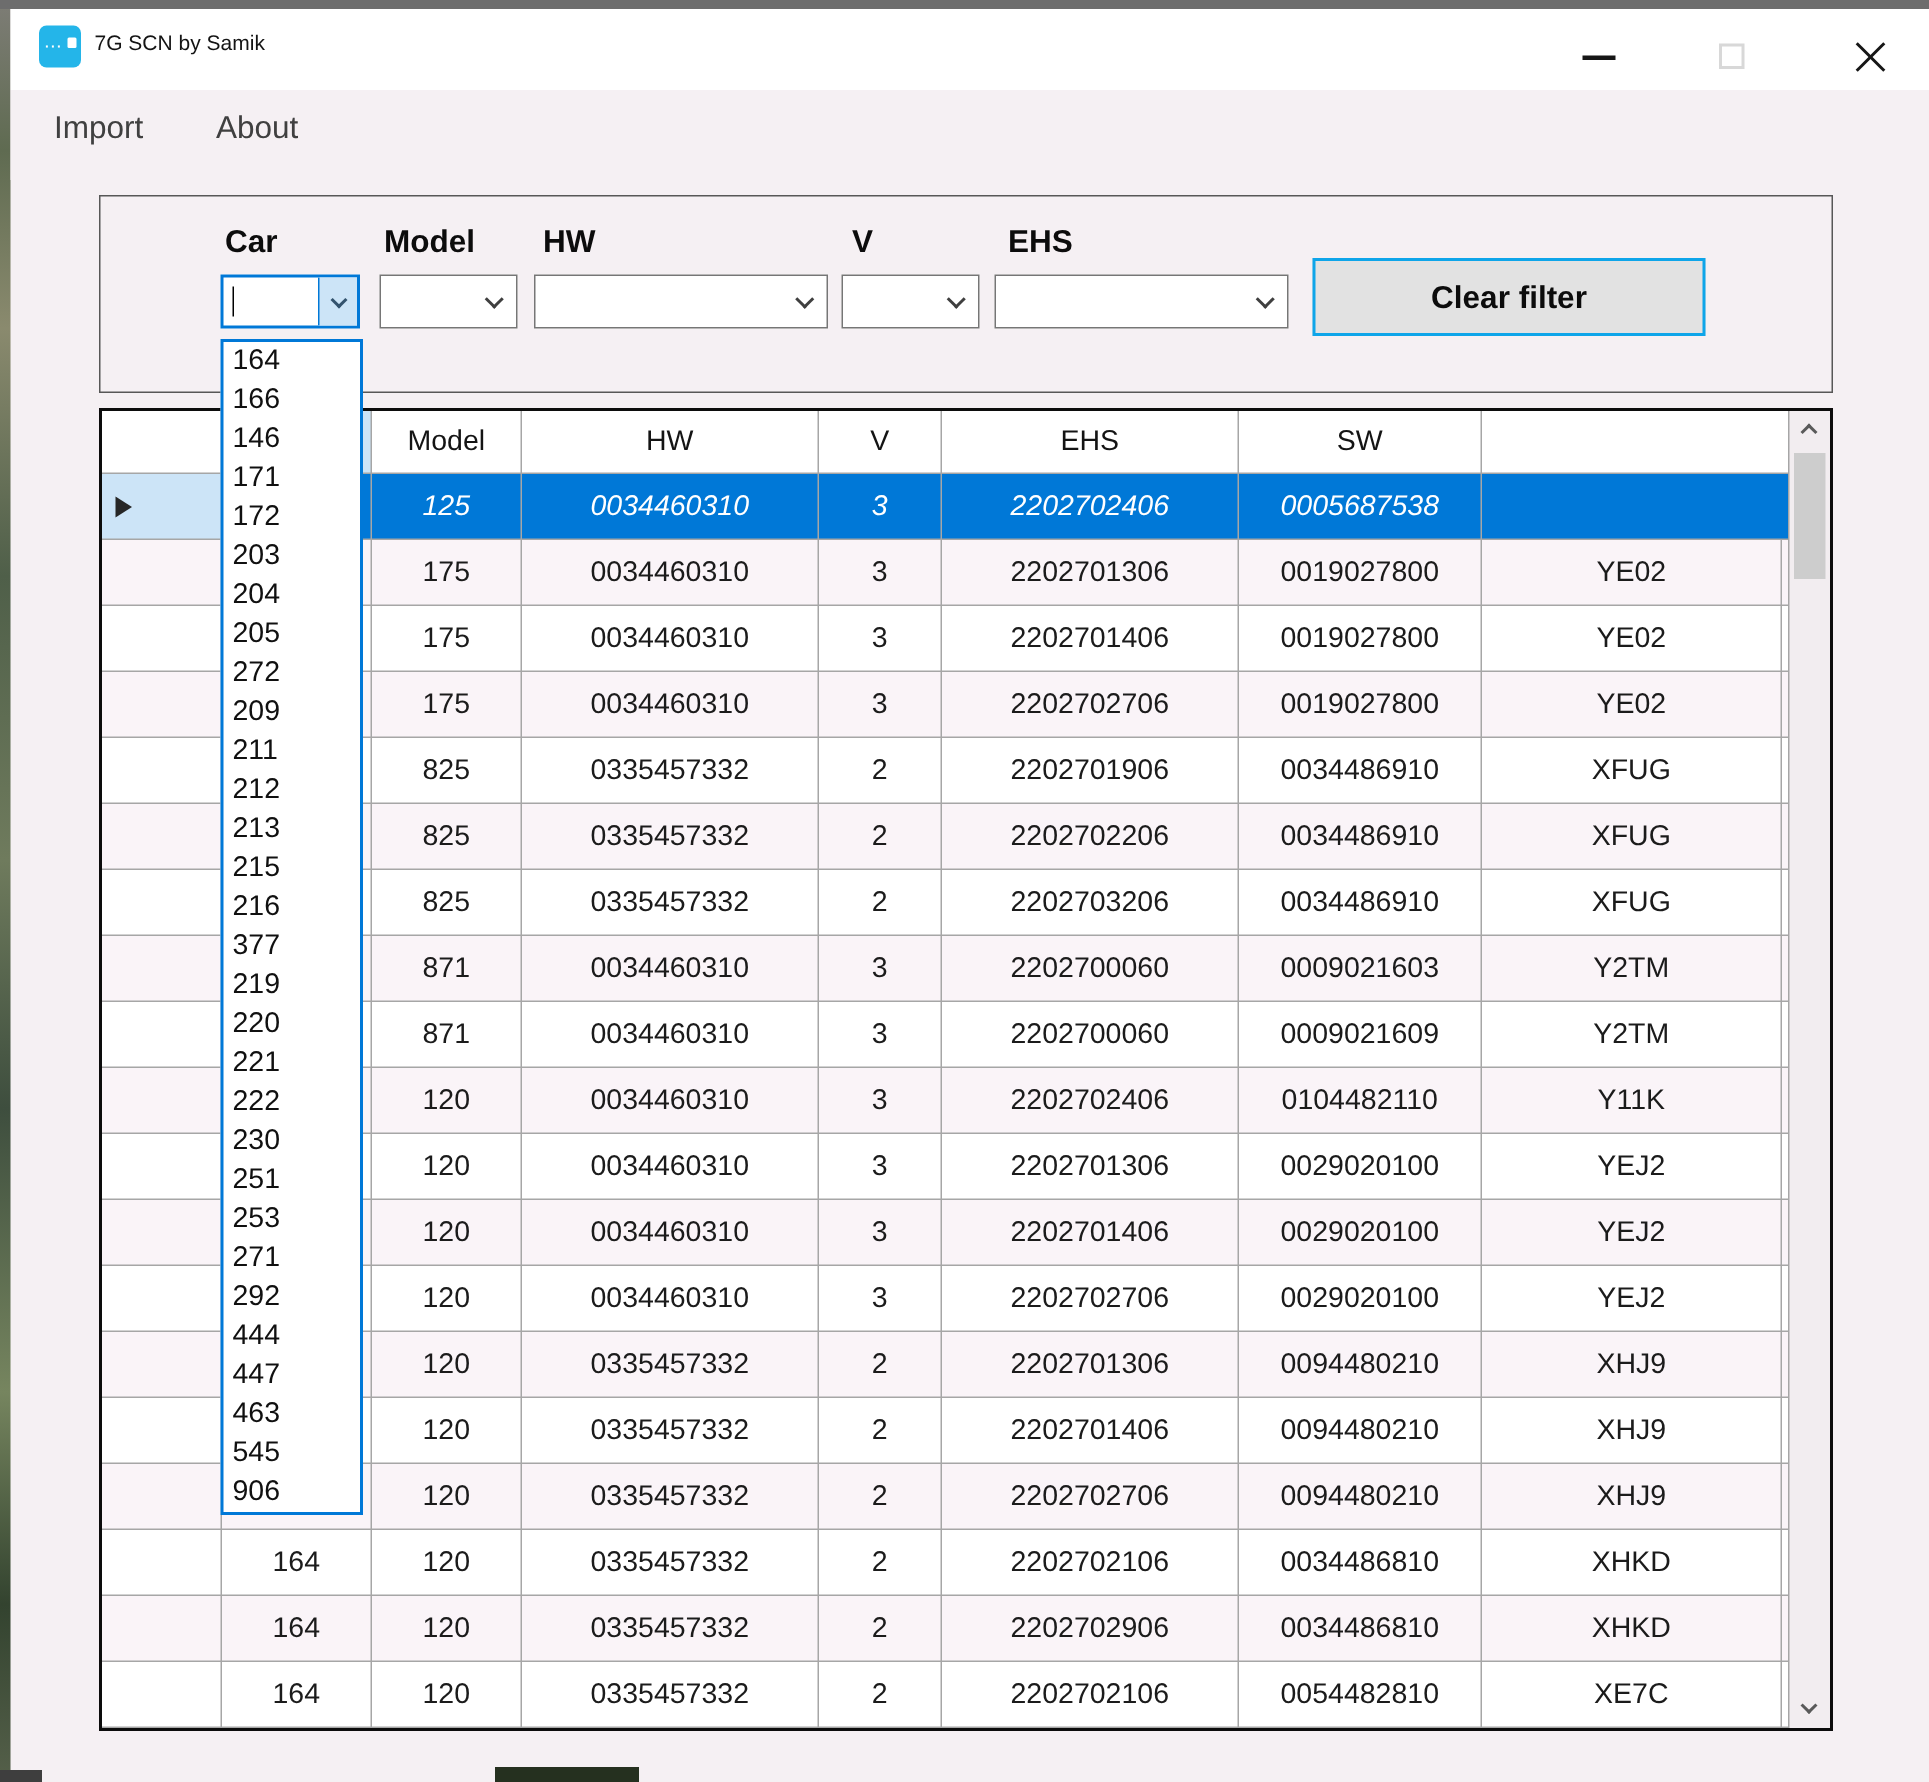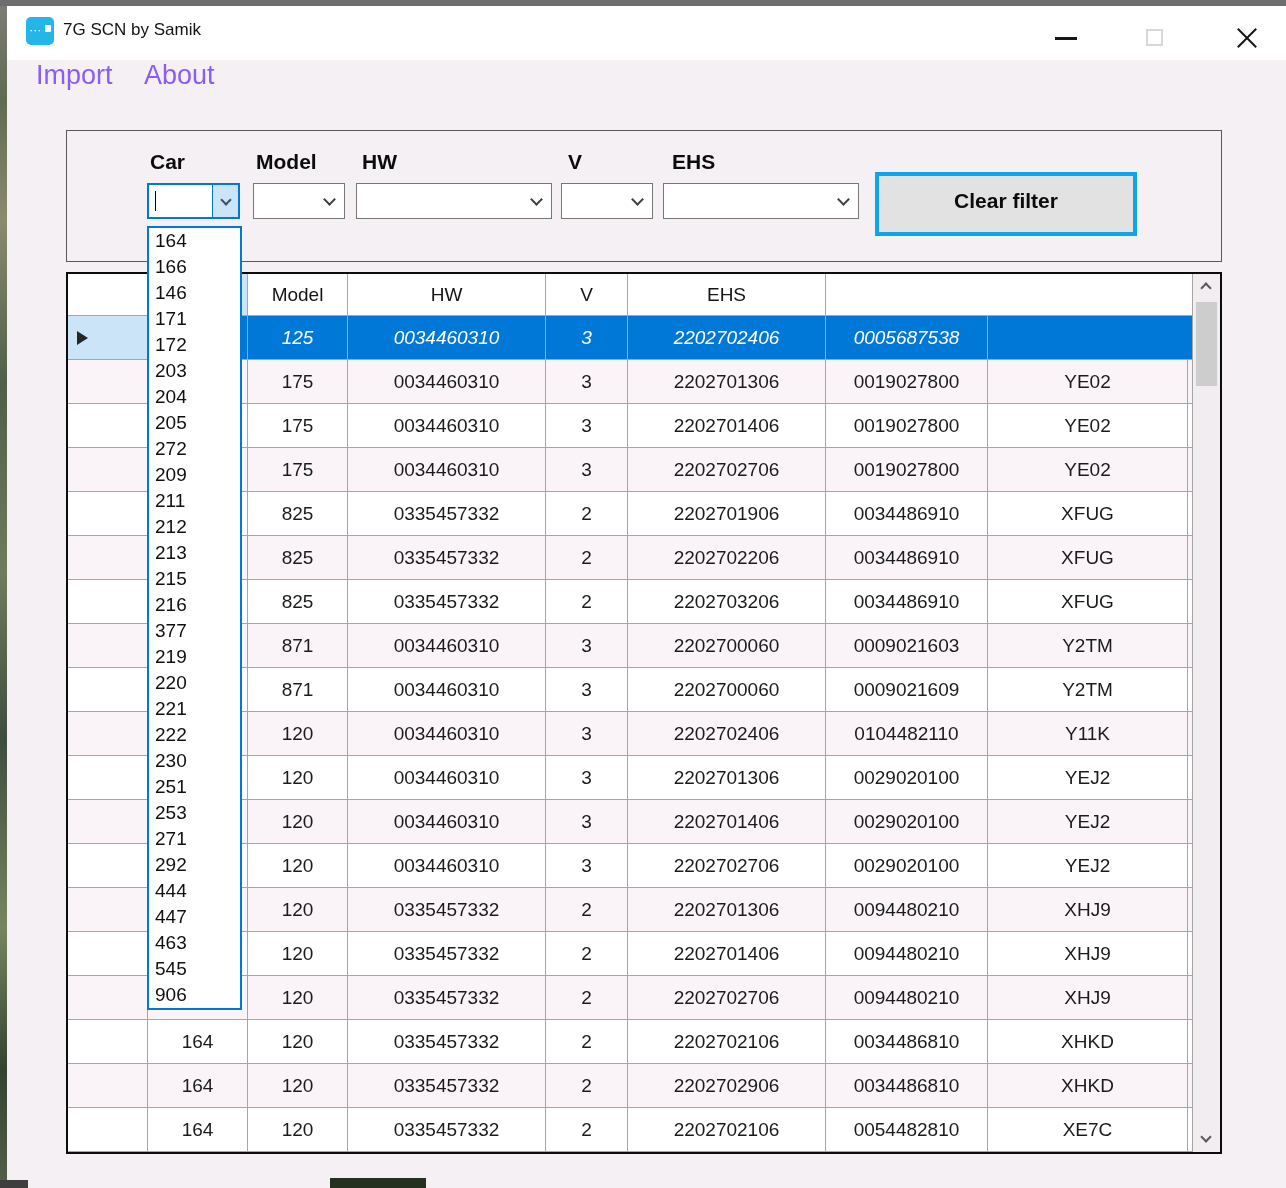--- a/index.html
+++ b/index.html
@@ -15,32 +15,32 @@
   .left-sliver { position:absolute; left:0; top:6px; width:7px; height:1182px;
     background:linear-gradient(180deg,#7c7c74 0%,#5f6b51 8%,#8a8a6e 18%,#4f5f49 32%,#6f7b5d 48%,#3e4e3e 62%,#76855f 78%,#33432f 90%,#55604a 100%); }
   .desktop-bar { position:absolute; left:330px; top:1178px; width:96px; height:10px; background:#25301f; }
   .desktop-corner { position:absolute; left:0; top:1180px; width:28px; height:8px; background:#3e3e3e; }
 
   .titlebar { position:absolute; left:7px; top:6px; right:0; height:54px; background:#ffffff; }
   .app-icon { position:absolute; left:19px; top:11px; width:28px; height:28px; border-radius:5px;
     background:#24b5e9; }
   .app-icon .dots { position:absolute; left:4px; top:9px; color:#ffffff; font-size:9px; letter-spacing:1px; font-weight:bold; }
   .app-icon .notch { position:absolute; right:3px; top:8px; width:6px; height:7px; background:#ffffff; border-radius:1px; }
-  .title-text { position:absolute; left:56px; top:14px; font-size:17px; color:#141414; }
+  .title-text { position:absolute; left:56px; top:14px; font-size:14px; color:#141414; }
   .btn-min { position:absolute; left:1039px; top:13px; width:40px; height:30px; cursor:default; }
   .btn-min .bar { position:absolute; left:9px; top:18px; width:22px; height:3px; background:#161616; }
   .btn-max { position:absolute; left:1128px; top:13px; width:40px; height:30px; }
   .btn-max .box { position:absolute; left:11px; top:10px; width:17px; height:17px; border:2px solid #d8d8d8; }
   .btn-close { position:absolute; left:1220px; top:13px; width:40px; height:30px; }
   .btn-close .x1,.btn-close .x2 { position:absolute; left:7px; top:18px; width:26px; height:2px; background:#161616; }
   .btn-close .x1 { transform:rotate(45deg); }
   .btn-close .x2 { transform:rotate(-45deg); }
 
   .menubar { position:absolute; left:7px; top:60px; right:0; height:60px; background:#f5f0f3; }
-  .menu-item { position:absolute; top:0; font-size:27px; color:#8b5cf6; cursor:default; }
+  .menu-item { position:absolute; top:14px; font-size:21px; color:#404040; cursor:default; }
   .menu-import { left:29px; }
   .menu-about  { left:137px; }
 
   
   .groupbox { position:absolute; left:66px; top:130px; width:1156px; height:132px;
     border:1px solid #575757; background:#f5f0f3; }
   .flabel { position:absolute; top:150px; font-weight:bold; font-size:21px; color:#0c0c0c; }
   .lab-car { left:150px; } .lab-model { left:256px; } .lab-hw { left:362px; }
   .lab-v { left:568px; } .lab-ehs { left:672px; }
 
@@ -53,22 +53,22 @@
   .combo-ehs { left:663px; width:196px; }
 
   .combo-car { left:147px; top:183px; width:93px; height:36px; position:absolute;
     background:#ffffff; border:2px solid #0078d7; }
   .combo-car .caret { position:absolute; left:6px; top:6px; width:1px; height:20px; background:#000; }
   .combo-car .ddbtn { position:absolute; right:0; top:0; width:26px; height:32px;
     background:#cce4f7; border-left:1px solid #0078d7; }
   .combo-car .ddbtn .chev { position:absolute; right:8px; top:11px; width:8px; height:8px;
     border-right:2px solid #33536e; border-bottom:2px solid #33536e; transform:rotate(45deg); }
 
-  .clear-btn { position:absolute; left:875px; top:172px; width:262px; height:64px;
-    background:#e2e2e2; border:4px solid #0ea5e9; font-weight:bold; font-size:21px;
+  .clear-btn { position:absolute; left:875px; top:172px; width:262px; height:52px;
+    background:#e2e2e2; border:2px solid #0ea5e9; font-weight:bold; font-size:21px;
     text-align:center; line-height:50px; color:#0c0c0c; cursor:default; }
 
   
   .dropdown { position:absolute; left:147px; top:226px; width:95px; height:784px;
     background:#ffffff; border:2px solid #0078d7; z-index:10; }
   .dd-item { height:26px; line-height:26px; padding-left:6px; font-size:19px; color:#101010; }
 
   
   .grid { position:absolute; left:66px; top:272px; width:1156px; height:882px;
     border:2px solid #0c0c0c; background:#ffffff; z-index:1; }
@@ -168,20 +168,21 @@
 <div class="grid">
   <div class="grid-inner">
     <div class="grid-cols">
       <div class="hrow">
         <div class="hcell c-rowheader"></div>
         <div class="hcell c-car"></div>
         <div class="hcell c-model">Model</div>
         <div class="hcell c-hw">HW</div>
         <div class="hcell c-v">V</div>
         <div class="hcell c-ehs">EHS</div>
+        <div class="hcell c-sw">SW</div>
         <div class="hcell c-filler"></div>
       </div>
       <div id="grid-rows">
           <div class="grow selected">
             <div class="cell c-rowheader">
               <span class="arrow"></span>
             </div>
             <div class="cell c-car"></div>
             <div class="cell c-model">125</div>
             <div class="cell c-hw">0034460310</div>

